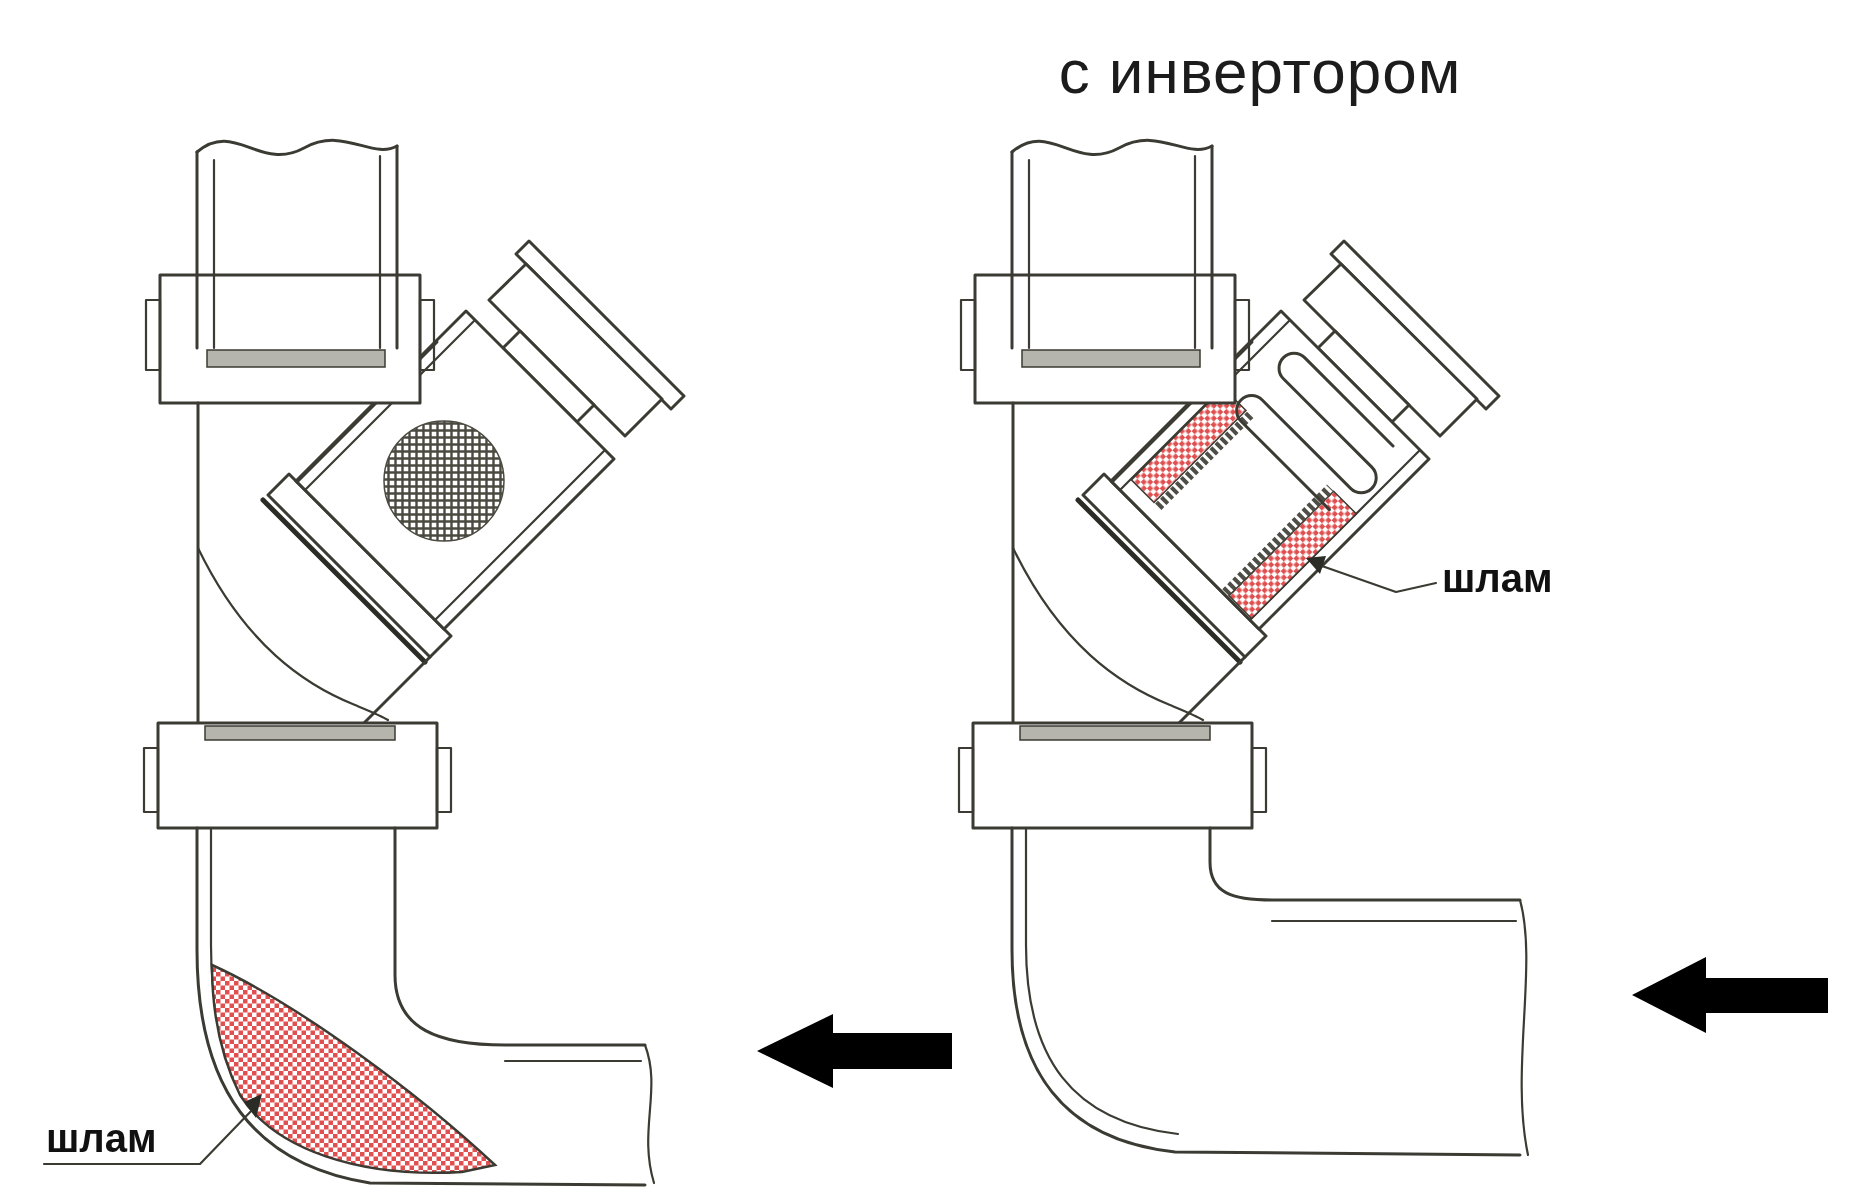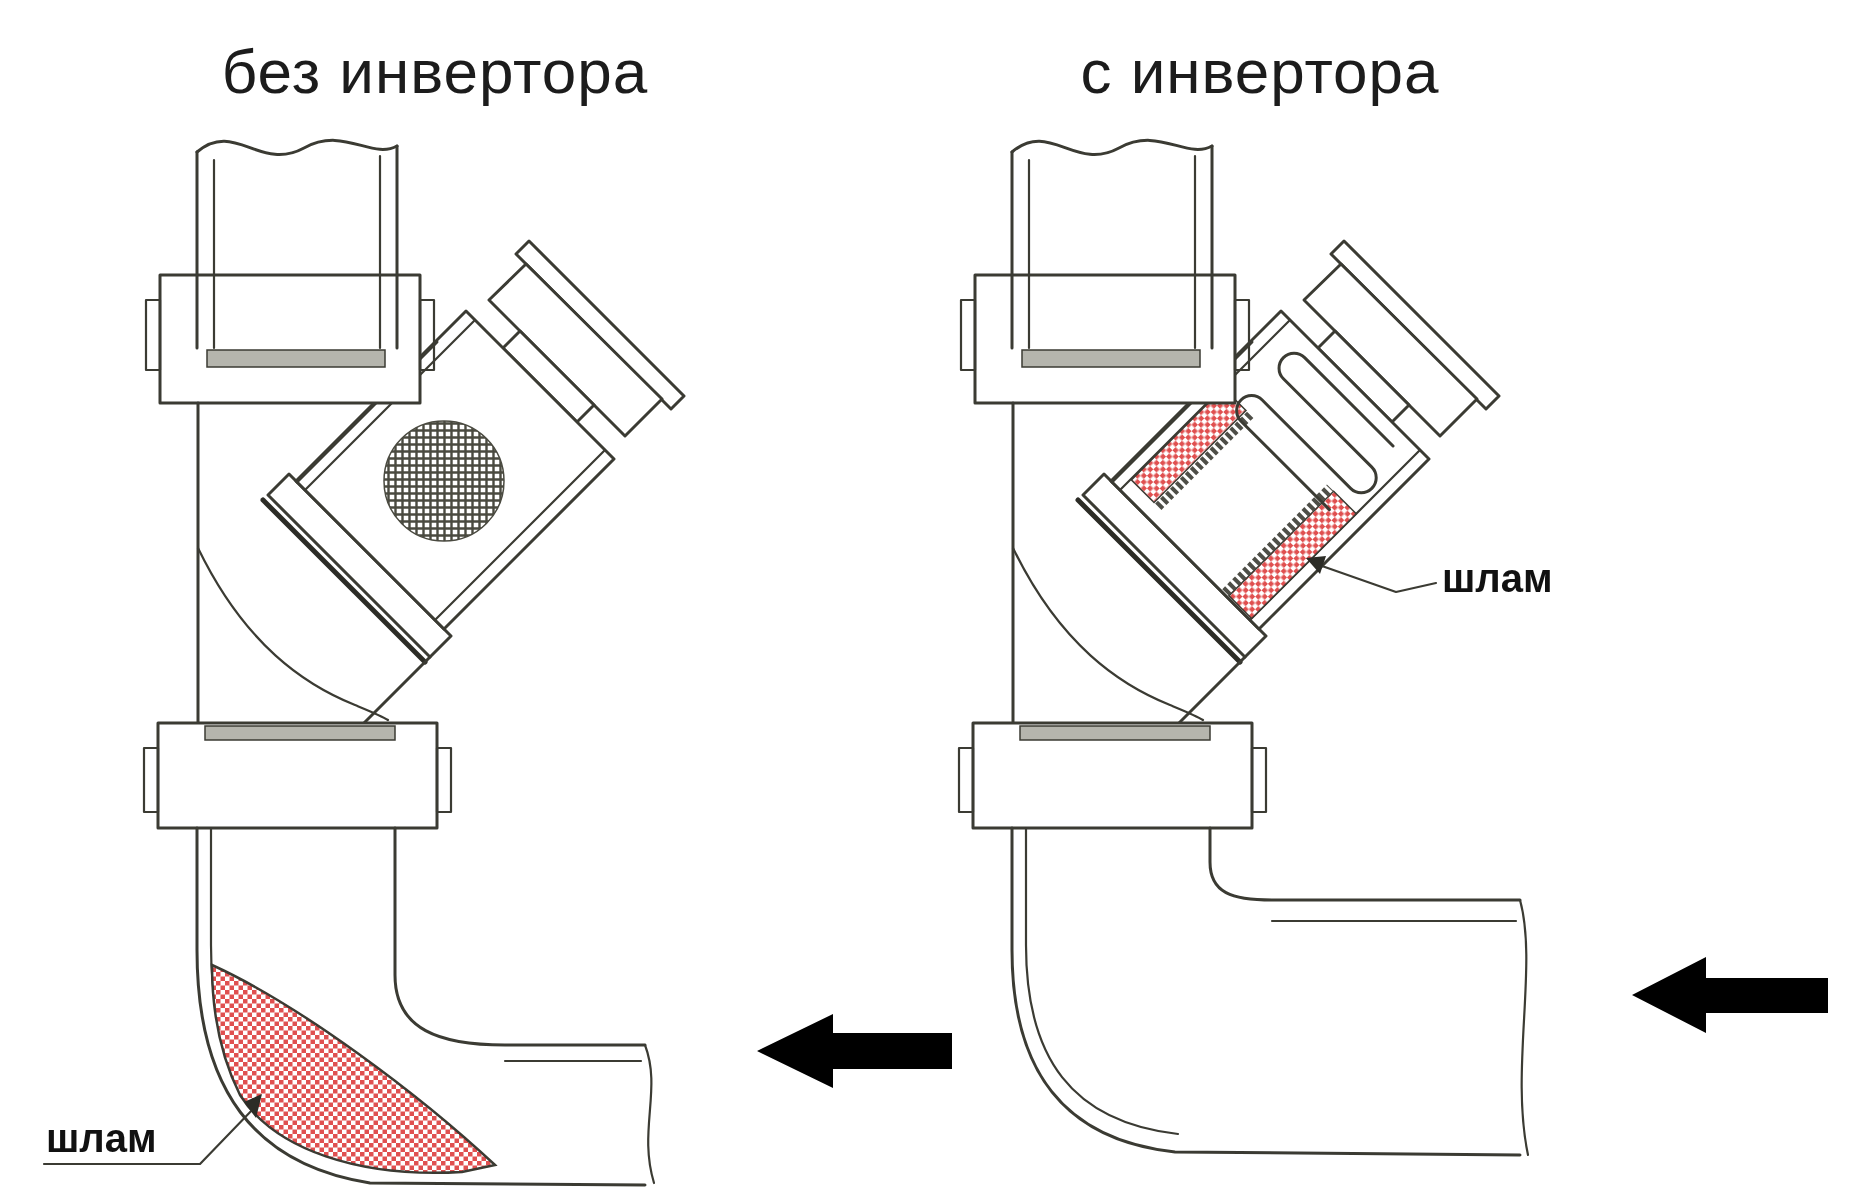--- a/index.html
+++ b/index.html
@@ -22,23 +22,22 @@
   .sludge{stroke:#3b3b33;stroke-width:2.5;}
   .stip{fill:none;stroke:#3b3b33;stroke-width:9;stroke-dasharray:4 3;opacity:.9;}
   .lbl{font-size:40px;font-weight:700;fill:#111111;font-family:"Liberation Sans",sans-serif;}
   .arrow{fill:#000000;stroke:none;}
 </style>
 </head>
 <body>
 
 <div class="canvas">
 
-  <div class="title title-left">без инвертора</div>
 
-  <div class="title title-right">с инвертора</div>
+  <div class="title title-right">с инвертором</div>
 
   <svg class="art" width="1875" height="1196" viewBox="0 0 1875 1196" xmlns="http://www.w3.org/2000/svg">
     <defs>
       <pattern id="redCheck" width="9" height="9" patternUnits="userSpaceOnUse">
         <rect width="9" height="9" fill="#ffffff"></rect>
         <rect width="4.5" height="4.5" fill="#e05050"></rect>
         <rect x="4.5" y="4.5" width="4.5" height="4.5" fill="#e05050"></rect>
       </pattern>
       <pattern id="meshDark" width="7" height="7" patternUnits="userSpaceOnUse">
         <rect width="7" height="7" fill="#ffffff"></rect>

